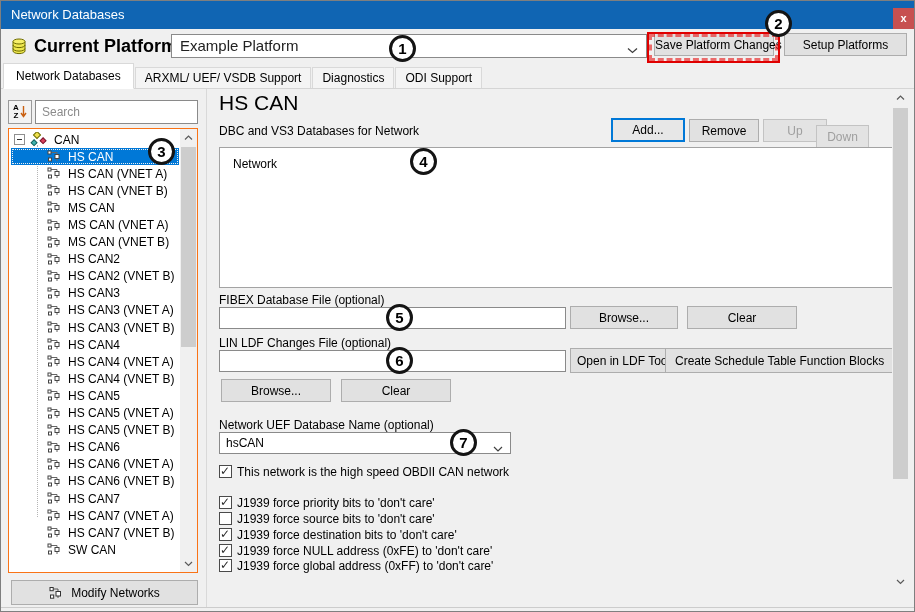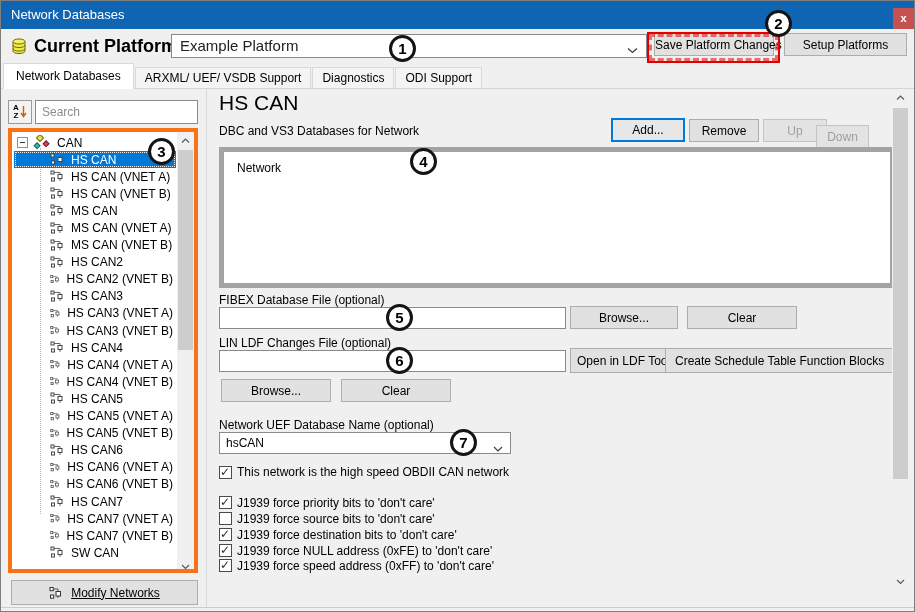--- a/index.html
+++ b/index.html
@@ -37,48 +37,48 @@
                padding:0 12px; z-index:2; }
 
   
   .sort-btn{ position:absolute; left:7px; top:99px; width:24px; height:24px; background:#f3f3f3;
              border:1px solid #9a9a9a; display:flex; align-items:center; justify-content:center; gap:1px; }
   .sort-btn .az{ display:flex; flex-direction:column; font-size:8px; font-weight:bold; line-height:8px; }
   .search-input{ position:absolute; left:34px; top:99px; width:163px; height:24px; border:1px solid #8a8a8a;
                  padding:0 6px; font-size:12px; font-family:inherit; background:#fff; }
   .search-input::placeholder{ color:#8b8b8b; }
   .tree-box{ position:absolute; left:7px; top:127px; width:190px; height:445px; background:#fff;
-             border:4px solid #f97316; overflow:hidden; }
+             border:1px solid #f97316; overflow:hidden; }
   .tree-rows{ position:absolute; left:2px; top:2px; right:18px; }
   .tree-guide{ position:absolute; left:28px; top:16px; bottom:55px; border-left:1px dotted #b5b5b5; }
   .trow{ position:relative; height:17.1px; display:flex; align-items:center; white-space:nowrap; z-index:1; }
   .trow .lbl{ padding:0 3px; font-size:12px; }
   .trow.selected{ background:#0078d7; color:#fff; outline:1px dotted #efefef; outline-offset:-2px; }
   .trow.root{ padding-left:3px; gap:4px; }
   .trow.child{ padding-left:36px; gap:3px; }
   .expander{ width:11px; height:11px; background:#fff; border:1px solid #8f8f8f; position:relative; flex:0 0 auto; }
   .expander::after{ content:""; position:absolute; left:2px; top:4px; width:5px; height:1px; background:#333; }
   .tree-scroll{ position:absolute; right:0; top:0; width:17px; height:443px; background:#f0f0f0; }
   .sb-btn{ position:absolute; left:0; width:17px; height:17px; display:flex; align-items:center; justify-content:center; background:#f0f0f0; }
   .sb-thumb{ position:absolute; left:1px; width:15px; background:#cdcdcd; }
   .tree-scroll .sb-thumb{ top:18px; height:200px; }
   .modify-btn{ position:absolute; left:10px; top:579px; width:187px; height:25px; display:flex;
-               align-items:center; justify-content:center; gap:6px;text-decoration:underline; }
+               align-items:center; justify-content:center; gap:6px; }
   .v-divider{ position:absolute; left:205px; top:88px; width:1px; height:518px; background:#d9d9d9; }
   .bottom-line{ position:absolute; left:0; top:606px; width:100%; height:1px; background:#cccccc; }
 
   
   .main-heading{ position:absolute; left:218px; top:90px; font-size:21px; font-weight:500; letter-spacing:0; }
   .dbc-label{ position:absolute; left:218px; top:123px; }
   .add-btn{ position:absolute; left:610px; top:117px; width:74px; height:24px; border:2px solid #0078d7; background:#e7e7e7; }
   .remove-btn{ position:absolute; left:688px; top:118px; width:70px; height:23px; }
   .up-btn{ position:absolute; left:762px; top:118px; width:64px; height:23px; }
   .down-btn{ position:absolute; left:815px; top:118px; width:53px; height:23px;margin-top:6px; }
   .btn.disabled{ background:#e3e3e3; border-color:#c3c3c3; color:#9f9f9f; }
-  .listbox{ position:absolute; left:218px; top:146px; width:676px; height:141px; background:#fff; border:5px solid #a3a3a3; }
+  .listbox{ position:absolute; left:218px; top:146px; width:676px; height:141px; background:#fff; border:1px solid #a3a3a3; }
   .listbox .item{ position:absolute; left:13px; top:9px; font-size:12px; }
   .field-label{ position:absolute; font-size:12px; }
   .txt{ position:absolute; height:22px; background:#fff; border:1px solid #8a8a8a; font-family:inherit;
         font-size:12px; padding:0 5px; }
   .fibex-label{ left:218px; top:292px; }
   .fibex-input{ left:218px; top:306px; width:347px; }
   .fibex-browse{ position:absolute; left:569px; top:305px; width:108px; height:23px; }
   .fibex-clear{ position:absolute; left:686px; top:305px; width:110px; height:23px; }
   .lin-label{ left:218px; top:335px; }
   .lin-input{ left:218px; top:349px; width:347px; }
@@ -87,21 +87,21 @@
   .lin-browse{ position:absolute; left:220px; top:378px; width:110px; height:23px; }
   .lin-clear{ position:absolute; left:340px; top:378px; width:110px; height:23px; }
   .uef-label{ left:218px; top:417px; }
   .uef-combo{ position:absolute; left:218px; top:431px; width:292px; height:22px; background:#fff; border:1px solid #8a8a8a; }
   .uef-combo .val{ position:absolute; left:6px; top:0; line-height:20px; font-size:12px; }
   .uef-combo .combo-chev{ right:7px; top:8px; }
 
   .cb-row{ position:absolute; left:218px; height:15px; display:flex; align-items:center; gap:5px; white-space:nowrap; }
   .cb{ width:13px; height:13px; background:#fff; border:1px solid #4a4a4a; position:relative; flex:0 0 auto; }
   .cb.checked::after{ content:"✓"; position:absolute; left:0px; top:-2px; font-size:12px; font-weight:bold; color:#2b2b2b; }
-  .obdii-row{ top:463px;align-items:flex-end; }
+  .obdii-row{ top:463px; }
 
   .main-scroll{ position:absolute; left:891px; top:88px; width:17px; height:501px; background:#f0f0f0; }
   .main-scroll .sb-thumb{ top:19px; height:371px; }
   .sb-btn.bottom{ bottom:0; }
 
   
   .anno{ position:absolute; width:27px; height:27px; border:3px solid #141414; border-radius:50%;
          background:#fff; color:#000; font-size:15px; font-weight:bold; text-align:center;
          line-height:21px; z-index:10; pointer-events:none; }
   .anno-box{ position:absolute; left:646px; top:31px; width:133px; height:31px; border:2px solid #e00000;
@@ -464,21 +464,21 @@
       <div class="cb-row" style="top: 526px;">
     <span class="cb checked"></span>
     <span>J1939 force destination bits to 'don't care'</span>
   </div>
       <div class="cb-row" style="top: 542px;">
     <span class="cb checked"></span>
     <span>J1939 force NULL address (0xFE) to 'don't care'</span>
   </div>
       <div class="cb-row" style="top: 557px;">
     <span class="cb checked"></span>
-    <span>J1939 force speed address (0xFF) to 'don't care'</span>
+    <span>J1939 force global address (0xFF) to 'don't care'</span>
   </div>
     </div>
 
   <div class="main-scroll">
     <div class="sb-btn" style="top:0">
       <svg width="9" height="6" viewBox="0 0 9 6">
           <path d="M1 4.5 L4.5 1 L8 4.5" fill="none" stroke="#5a5a5a" stroke-width="1.2"></path>
         </svg>
     </div>
     <div class="sb-thumb"></div>

